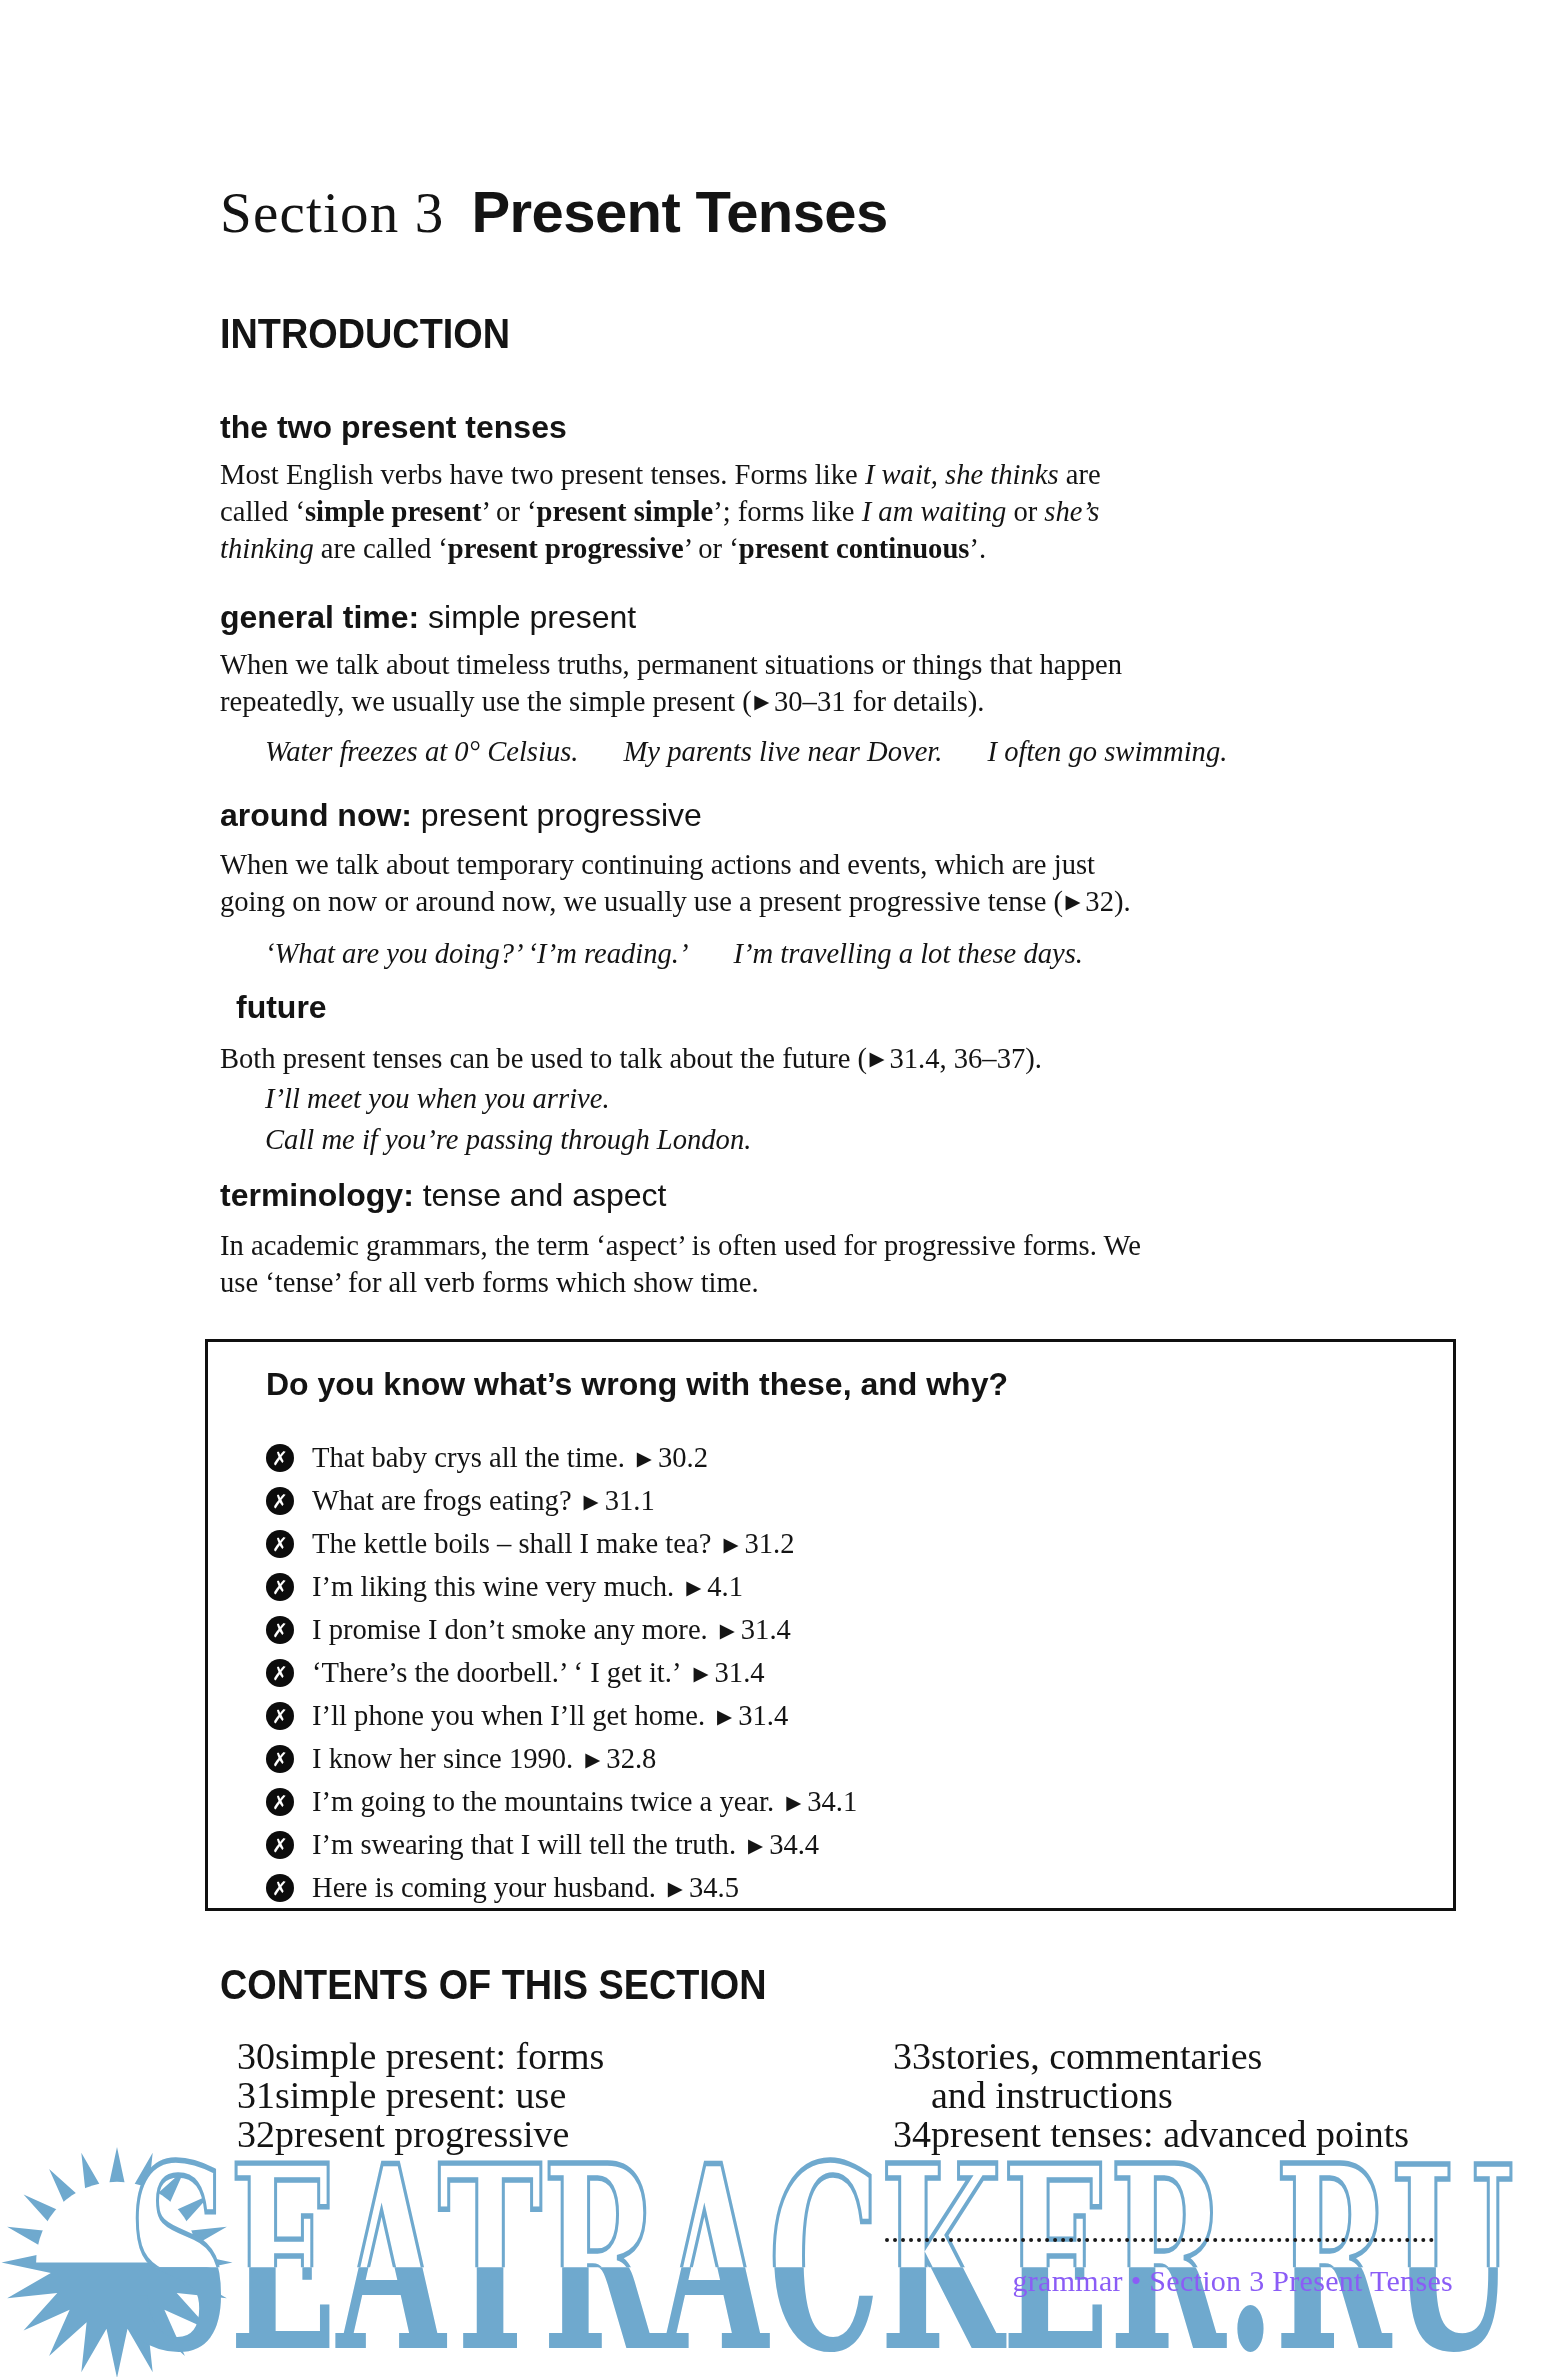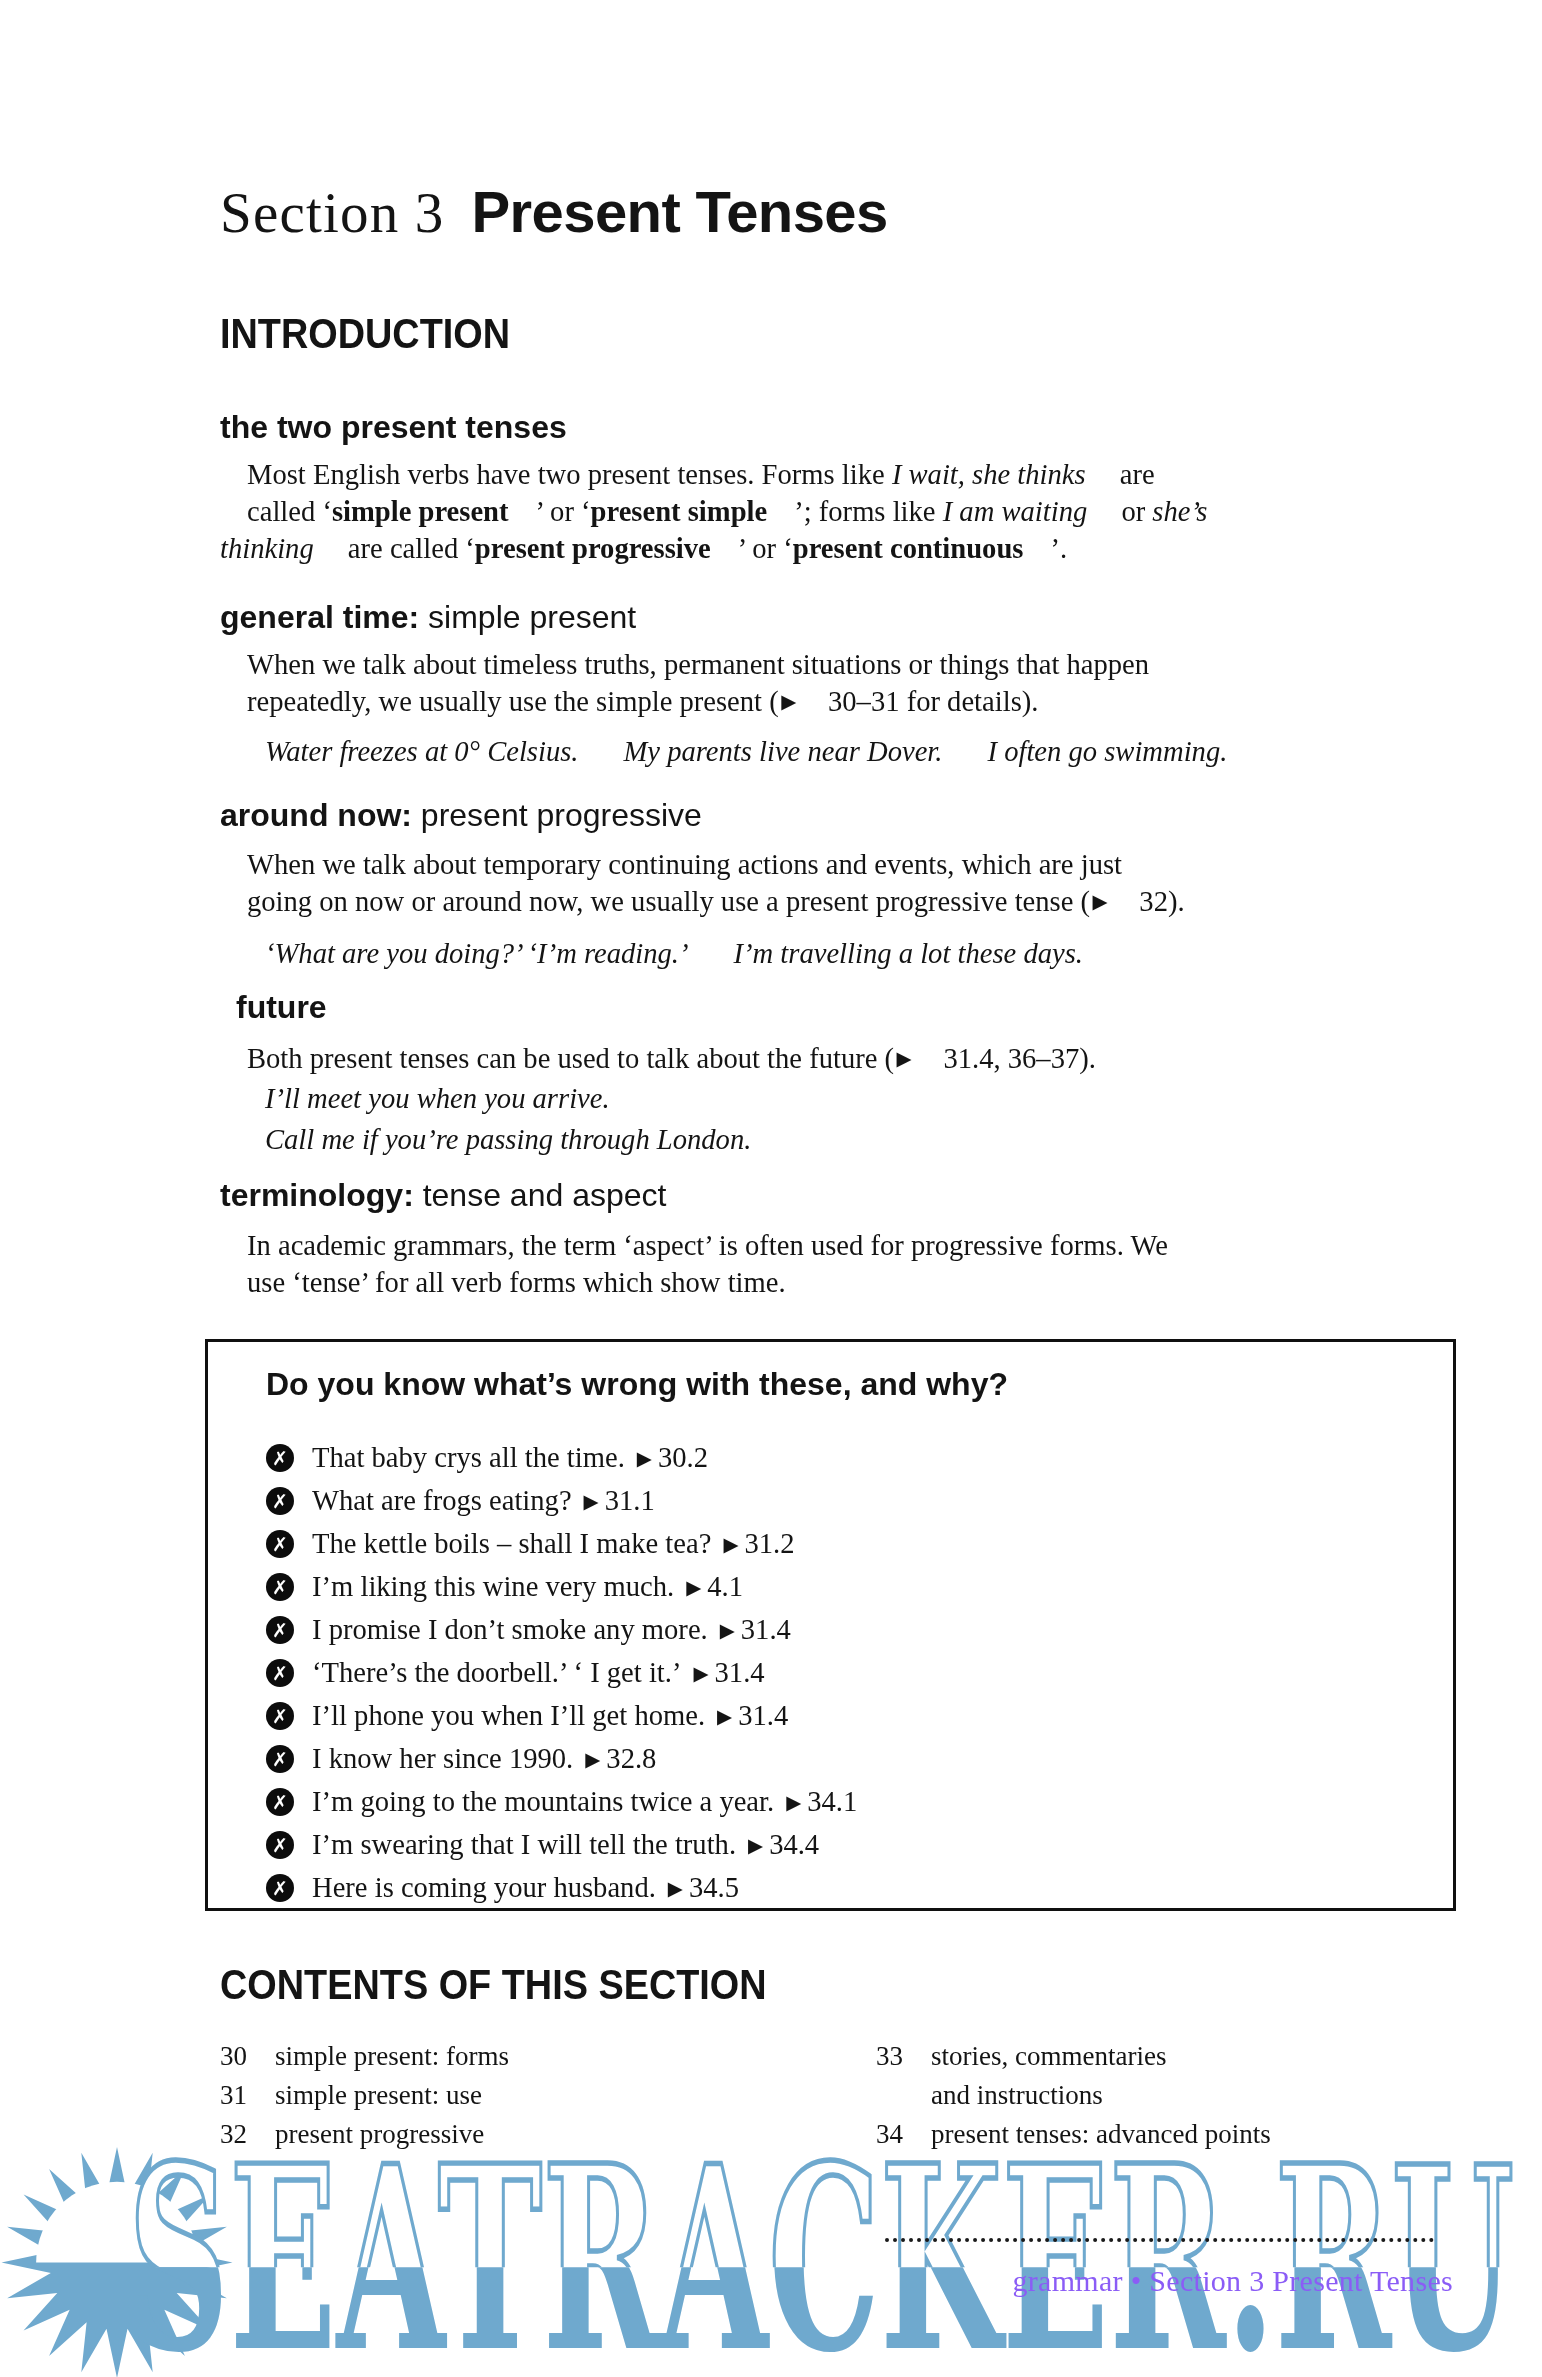--- a/index.html
+++ b/index.html
@@ -12,36 +12,36 @@
   .title-serif{font:400 57px "Liberation Serif",serif;letter-spacing:1.2px;}
   .title-bold{font:700 58px "Liberation Sans",sans-serif;letter-spacing:-0.6px;}
   
   .h-caps{font:700 43px "Liberation Sans",sans-serif;transform:scaleX(0.88);transform-origin:left top;letter-spacing:0;}
   
   .h-sub{font:700 32px "Liberation Sans",sans-serif;letter-spacing:0;}
   .h-sub .rest{font-weight:400;}
   
   .para{font-size:28.6px;line-height:37px;white-space:nowrap;}
   .tline{display:block;}
-  .seg.p{font-style:normal;margin-left:27px;}
+  .seg.p{font-style:normal;}
   .seg.i{font-style:italic;}
   .seg.b{font-weight:700;}
   .seg.arrow{font-family:"DejaVu Sans",sans-serif;font-size:19.6px;position:relative;top:-3px;padding:0 4.8px 0 2.4px;}
   .seg.gap{display:inline-block;width:45px;}
   
   .wrong-box{border:3.6px solid #101010;}
   .box-heading{font:700 32px "Liberation Sans",sans-serif;}
   .box-item{display:flex;align-items:center;height:43px;font-size:28.6px;white-space:nowrap;}
   .xicon{flex:0 0 auto;width:28px;height:28px;margin-right:18px;border-radius:50%;background:#0c0c0c;color:#ffffff;
          display:flex;align-items:center;justify-content:center;
          font:700 19px "DejaVu Sans",sans-serif;}
   .ref-group{margin-left:12px;display:inline-flex;align-items:baseline;}
   .ref-arrow{font-family:"DejaVu Sans",sans-serif;font-size:19.6px;position:relative;top:-1.8px;padding-right:6px;}
   
-  .contents-col{font-size:27px;line-height:39px;}
+  .contents-col{font-size:38px;line-height:39px;text-align:right;}
   .c-row{display:flex;white-space:nowrap;}
   .c-num{width:55px;flex:0 0 auto;}
   
   .footer{font-size:30px;color:#8b5cf6;letter-spacing:0.3px;white-space:nowrap;}
   .dotted-line{border-top:4.2px dotted #1a1a1a;height:0;}
   .wm-layer{z-index:0;}
 </style>
 </head>
 <body>
 

